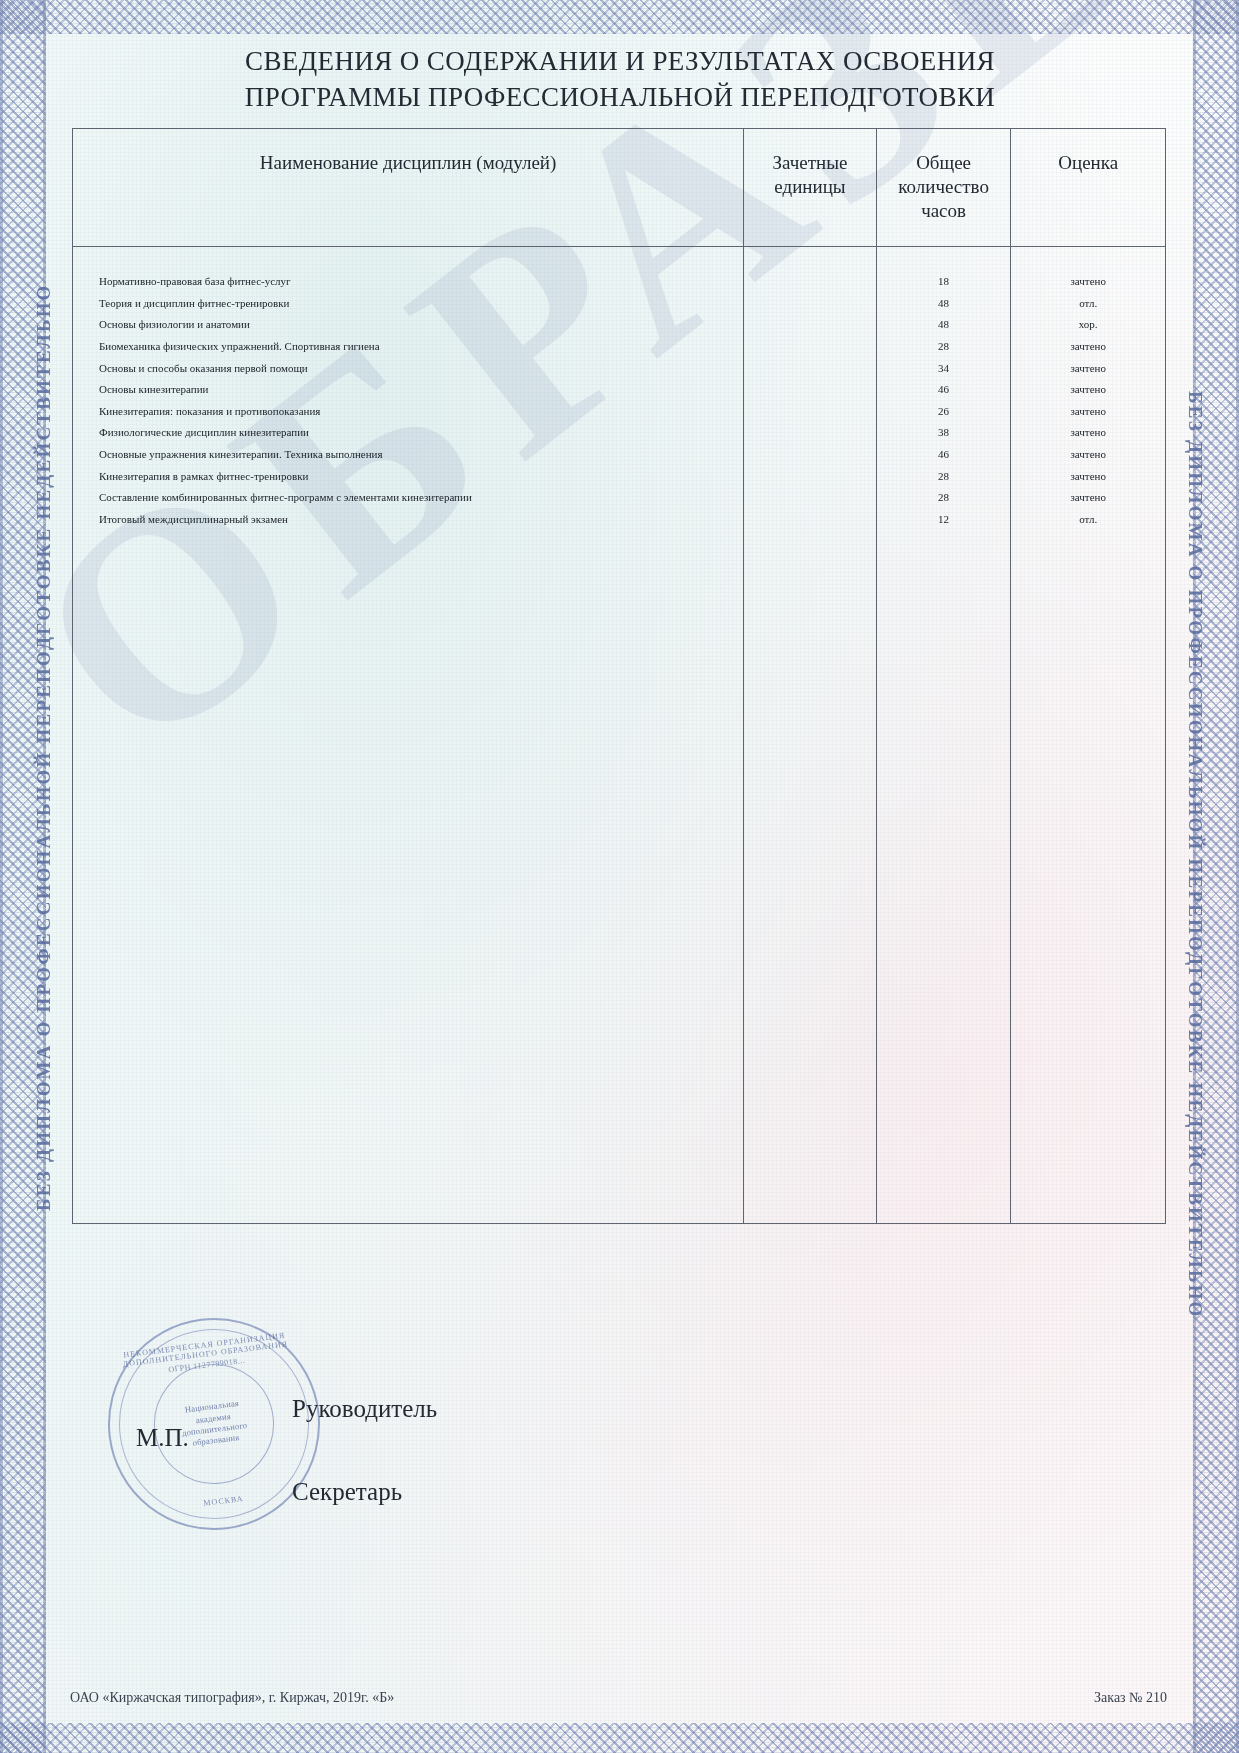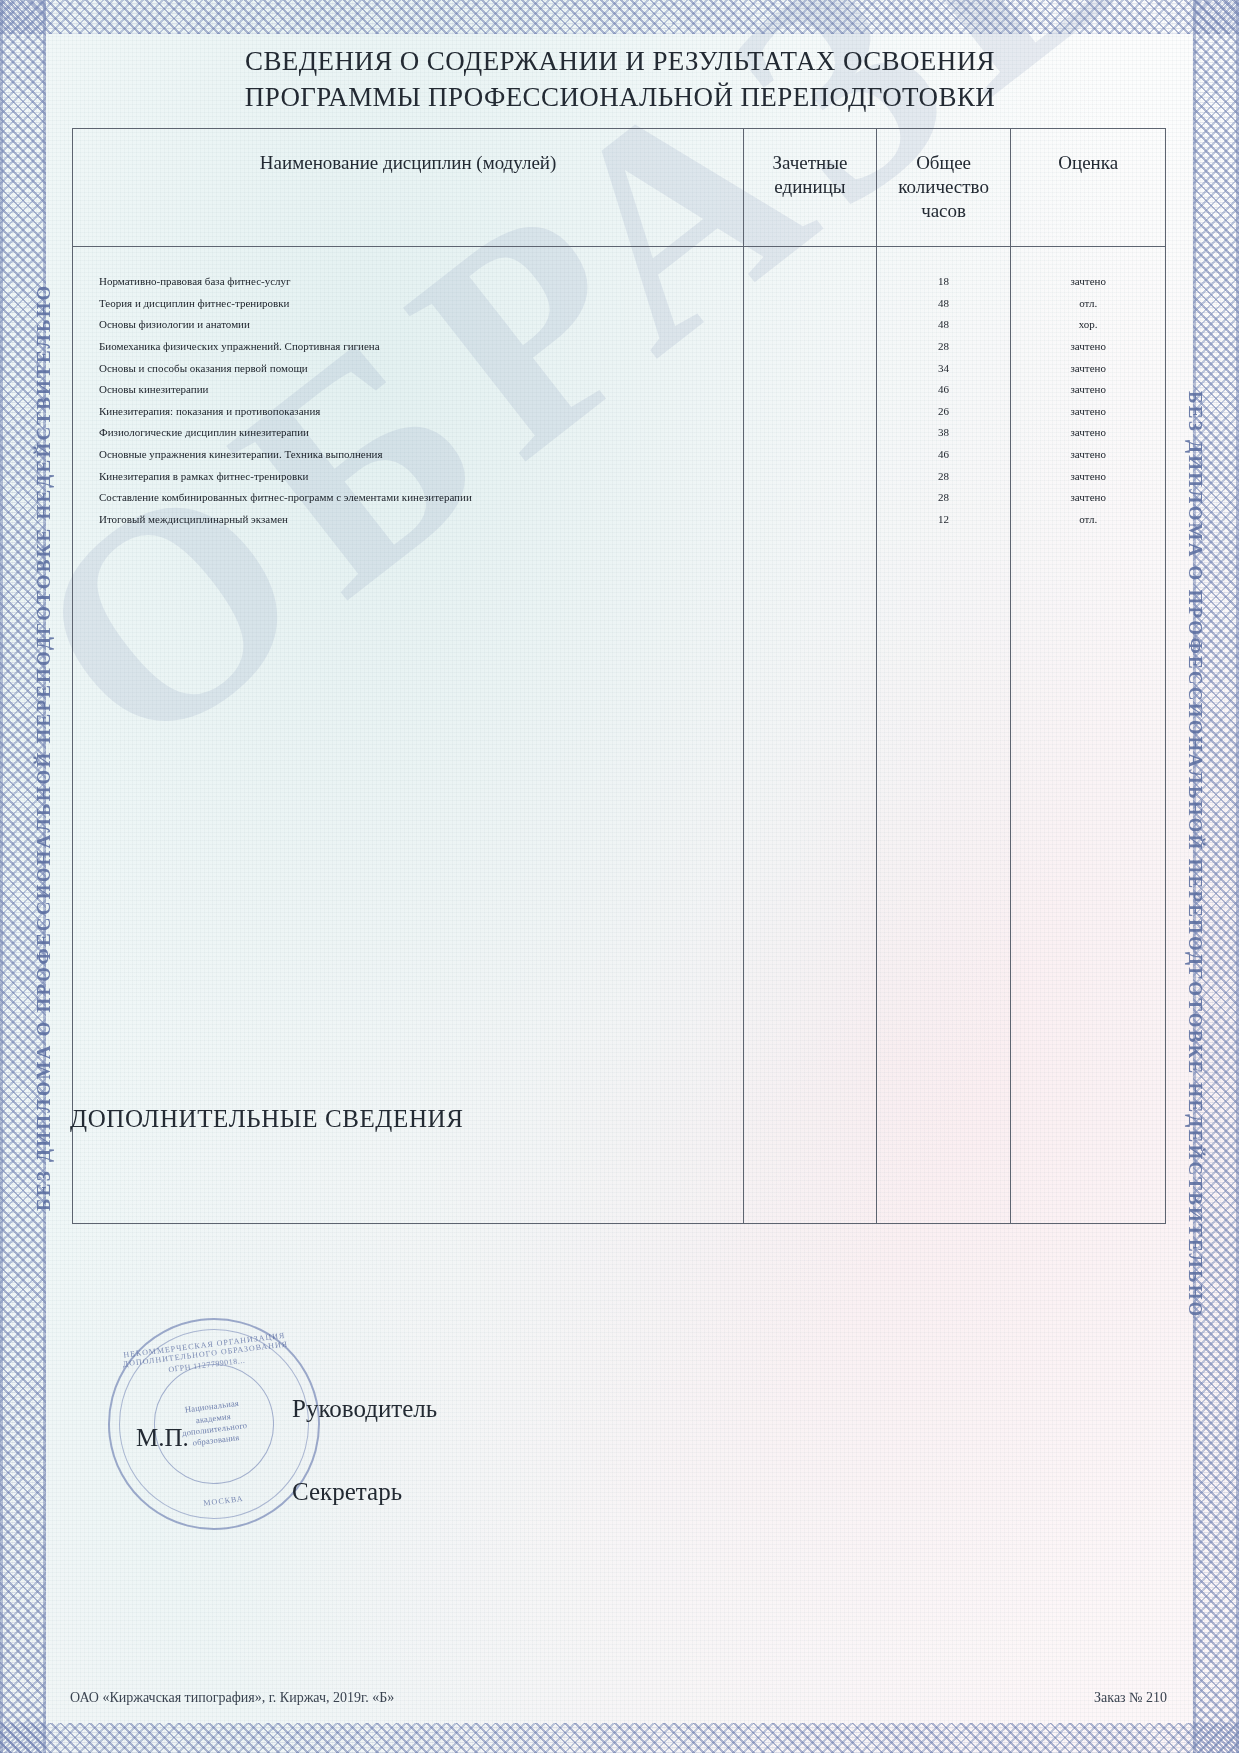--- a/index.html
+++ b/index.html
@@ -384,21 +384,20 @@
                 <div class="row-line">зачтено</div>
                 <div class="row-line">зачтено</div>
                 <div class="row-line">зачтено</div>
                 <div class="row-line">отл.</div>
               </div>
           </td>
         </tr>
       </tbody>
     </table>
 
-    <div class="extra-title">ДОПОЛНИТЕЛЬНЫЕ СВЕДЕНИЯ</div>
 
     <div class="stamp">
       <div class="stamp-arc-top">НЕКОММЕРЧЕСКАЯ ОРГАНИЗАЦИЯ ДОПОЛНИТЕЛЬНОГО ОБРАЗОВАНИЯ</div>
       <div class="stamp-ogrn">ОГРН 1127799018...</div>
       <div class="stamp-inner-ring"></div>
       <div class="stamp-core">
         <div>Национальная</div>
         <div>академия</div>
         <div>дополнительного</div>
         <div>образования</div>

